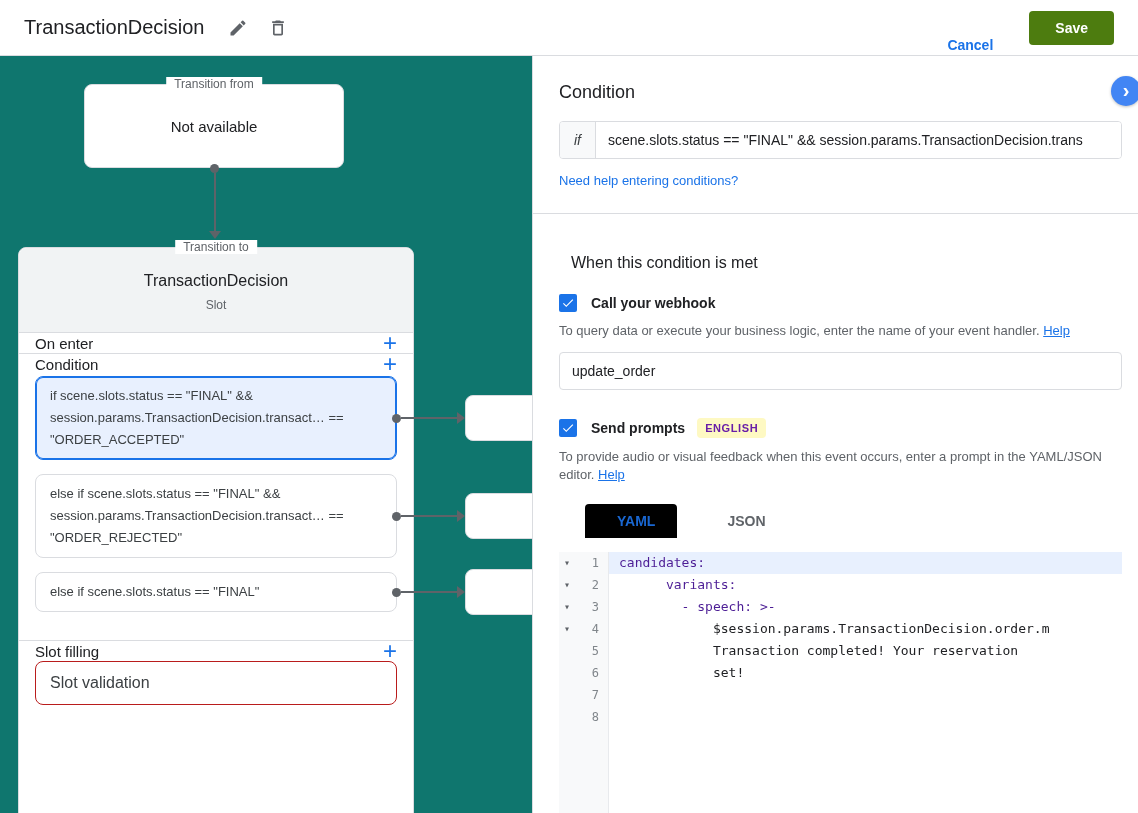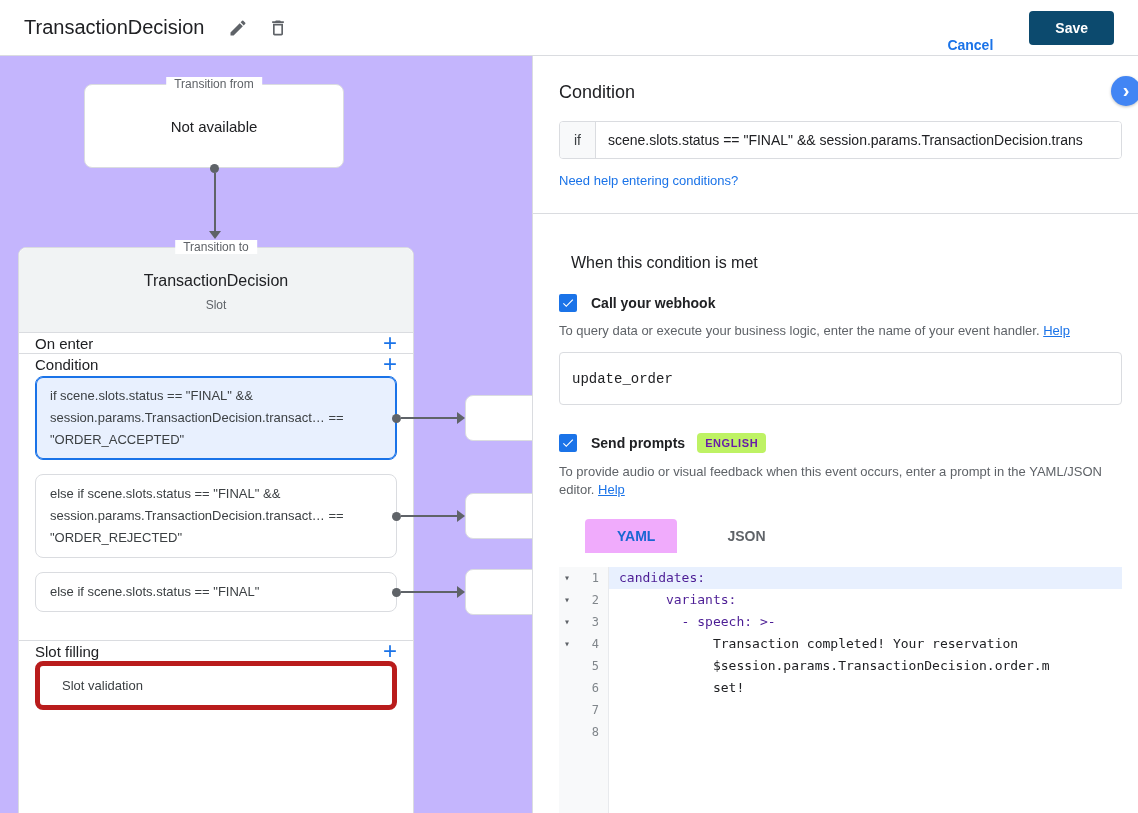--- a/index.html
+++ b/index.html
@@ -27,30 +27,30 @@
   }
   .icon-btn svg { fill: #5f6368; }
   .header-spacer { flex: 1; }
   .cancel-btn {
     color: #1a73e8; font-size: 14px; font-weight: 700;
     margin-right: 30px; cursor: pointer; background: none; border: none;
     font-family: inherit;
     margin-top: 34px;
   }
   .save-btn {
-    background: #0c4a6e; color: #fff; font-size: 14px; font-weight: 700;
+    background: #4d7c0f; color: #fff; font-size: 14px; font-weight: 700;
     border: none; border-radius: 4px; padding: 9px 26px; cursor: pointer;
     font-family: inherit;
   }
 
   
   .main { display: flex; height: 757px; }
   .left-pane {
     width: 532px; flex: none; position: relative;
-    overflow: hidden; background: #c4b5fd; height: 100%;
+    overflow: hidden; background: #0f766e; height: 100%;
   }
   .right-pane {
     flex: 1; height: 100%; overflow: hidden; position: relative;
     border-left: 1px solid #dadce0; background: #fff;
   }
 
   
   .tfrom-box {
     position: absolute; left: 84px; top: 28px;
     width: 260px; height: 84px;
@@ -128,23 +128,23 @@
     border-left: 8px solid #5f6368;
   }
   .target-box {
     position: absolute; left: calc(100% + 69px); top: calc(50% - 23px);
     width: 78px; height: 46px;
     border: 1px solid #dadce0; border-radius: 8px; background: #fff;
     cursor: pointer;
   }
 
   .slot-box {
-    margin: 0 16px 16px; padding: 12px 22px;
-    border: 5px solid #b91c1c; border-radius: 8px;
-    font-size: 13px; color: #3c4043; cursor: pointer; background: #fff;
+    margin: 0 16px 16px; padding: 12px 14px;
+    border: 1px solid #b91c1c; border-radius: 8px;
+    font-size: 16px; color: #3c4043; cursor: pointer; background: #fff;
   }
 
   
   .rp-sec1 { padding: 26px 16px 24px 26px; position: relative; }
   .rp-title { font-size: 18px; color: #202124; font-weight: 400; }
   .collapse-btn {
     position: absolute; right: -3px; top: 20px;
     width: 30px; height: 30px; border-radius: 50%;
     background: #4285f4; color: #fff; border: none; cursor: pointer;
     display: flex; align-items: center; justify-content: center;
@@ -152,21 +152,21 @@
   }
   .collapse-btn .chev { font-size: 20px; font-weight: 700; line-height: 1; margin-top: -2px; }
 
   .cond-input-row {
     display: flex; margin-top: 18px; height: 38px;
     border: 1px solid #dadce0; border-radius: 4px; overflow: hidden;
   }
   .if-cell {
     width: 36px; flex: none; display: flex; align-items: center; justify-content: center;
     background: #f8f9fa; border-right: 1px solid #dadce0;
-    font-size: 14px; color: #3c4043;
+    font-size: 14px; color: #3c4043; font-style: italic;
   }
   .cond-input {
     flex: 1; border: none; outline: none; padding: 0 12px;
     font-size: 14px; color: #202124; font-family: inherit; background: #fff;
   }
   .help-link {
     display: inline-block; margin-top: 14px; font-size: 13px;
     color: #1a73e8; text-decoration: none; cursor: pointer;
   }
 
@@ -178,42 +178,42 @@
   .check-row { display: flex; align-items: center; margin-top: 22px; }
   .check-row.second { margin-top: 28px; }
   .checkbox {
     width: 18px; height: 18px; flex: none; background: #1a73e8;
     border-radius: 2px; margin-right: 14px; cursor: pointer;
     display: flex; align-items: center; justify-content: center;
   }
   .check-label { font-size: 14px; font-weight: 700; color: #202124; }
   .lang-badge {
     margin-left: 12px; padding: 4px 8px; border-radius: 4px;
-    background: #bef264; color: #681da8;
+    background: #fef9c3; color: #681da8;
     font-size: 11px; font-weight: 700; letter-spacing: .6px;
   }
 
   .desc {
     margin: 10px 0 0; font-size: 13px; line-height: 18px; color: #5f6368;
     max-width: 562px;
   }
   .desc a { color: #1a73e8; text-decoration: underline; cursor: pointer; margin-top: 19px; }
 
   .webhook-input {
-    margin-top: 12px; width: 100%; height: 53px;
+    margin-top: 12px; width: 100%; height: 38px;
     border: 1px solid #dadce0; border-radius: 4px; padding: 0 12px;
-    font-size: 14px; color: #202124; font-family: Liberation Mono, monospace; outline: none;
+    font-size: 14px; color: #202124; font-family: Liberation Sans, sans-serif; outline: none;
   }
 
   .tabs { display: flex; gap: 28px; margin: 20px 0 0 26px; }
   .tab {
     padding: 9px 22px; font-size: 14px; font-weight: 700; color: #5f6368;
     cursor: pointer; border-radius: 4px 4px 0 0;
   }
-  .tab.active { background: #f0abfc; color: #1967d2; padding-left: 32px; }
+  .tab.active { background: #000000; color: #1967d2; padding-left: 32px; }
 
   
   .code-editor {
     display: flex; margin-top: 14px; height: 270px;
     font-family: "DejaVu Sans Mono", "Liberation Mono", monospace;
     font-size: 13px;
   }
   .gutter-col {
     width: 50px; flex: none; background: #f8f9fa;
     border-right: 1px solid #e8eaed;
@@ -416,22 +416,22 @@
           </div>
           <div class="g-row">
             <span class="fold"></span>
             <span class="lnum">8</span>
           </div>
         </div>
         <div class="code-col">
           <div class="code-line key hl">candidates:</div>
           <div class="code-line key">      variants:</div>
           <div class="code-line key">        - speech: &gt;-</div>
+          <div class="code-line">            $session.params.TransactionDecision.order.m</div>
           <div class="code-line">            Transaction completed! Your reservation</div>
-          <div class="code-line">            $session.params.TransactionDecision.order.m</div>
           <div class="code-line">            set!</div>
           <div class="code-line"></div>
         </div>
       </div>
     </div>
 
   </div>
 </div>
 
 </body></html>

